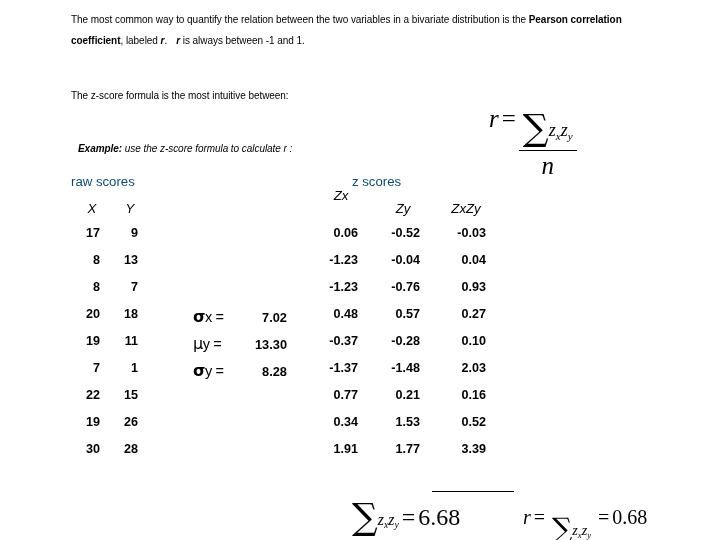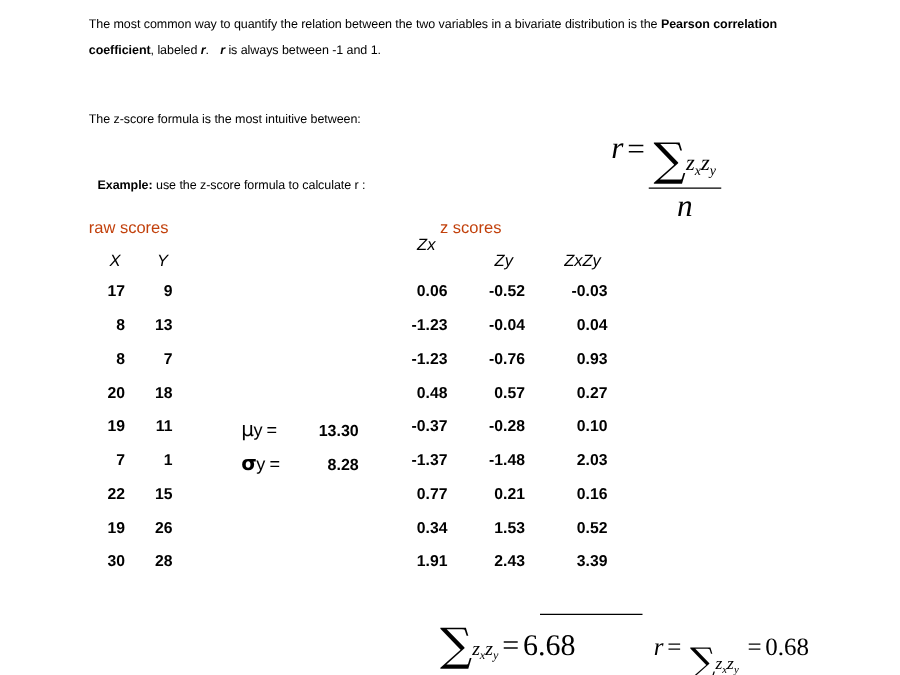--- a/index.html
+++ b/index.html
@@ -20,31 +20,31 @@
   
   .para {
     position: absolute;
     font-size: 10px;
     line-height: 21px;
     color: #000;
     letter-spacing: -0.05px;
   }
   #intro-para { left: 71px; top: 9px; width: 580px; }
   #zscore-para { left: 71px; top: 85px; width: 420px; }
-  #example-para { left: 78px; top: 138px; width: 420px; }
+  #example-para { left: 78px; top: 138px; width: 420px; font-style: italic; }
 
   .bold { font-weight: bold; }
   .ital { font-style: italic; font-weight: bold; }
   .gap  { display: inline-block; width: 9px; }
 
   
   .hdr {
     position: absolute;
     font-size: 13.2px;
-    color: #c2410c;
+    color: #0c4a6e;
     white-space: nowrap;
   }
   #raw-scores-header { left: 71px; top: 174px; }
   #z-scores-header   { left: 352px; top: 174px; }
 
   .colhdr {
     position: absolute;
     font-size: 13.2px;
     font-style: italic;
     color: #000;
@@ -275,25 +275,28 @@
         <div class="cell cell-x">19</div>
         <div class="cell cell-y">26</div>
         <div class="cell cell-zx">0.34</div>
         <div class="cell cell-zy">1.53</div>
         <div class="cell cell-zxzy">0.52</div>
       </div>
       <div class="data-row">
         <div class="cell cell-x">30</div>
         <div class="cell cell-y">28</div>
         <div class="cell cell-zx">1.91</div>
-        <div class="cell cell-zy">2.43</div>
+        <div class="cell cell-zy">1.77</div>
         <div class="cell cell-zxzy">3.39</div>
       </div>
     </div>
 
+  <div class="stat-row" id="stat-sigmax">
+    <span class="stat-label"><span class="sym sig">σ</span><span>x</span> <span>=</span></span><span class="stat-value">7.02</span>
+  </div>
   <div class="stat-row" id="stat-muy">
     <span class="stat-label"><span class="sym">μ</span><span>y</span> <span>=</span></span><span class="stat-value">13.30</span>
   </div>
   <div class="stat-row" id="stat-sigmay">
     <span class="stat-label"><span class="sym sig">σ</span><span>y</span> <span>=</span></span><span class="stat-value">8.28</span>
   </div>
 
   <div id="sum-rule"></div>
 
   <div class="formula" id="formula-sum">

